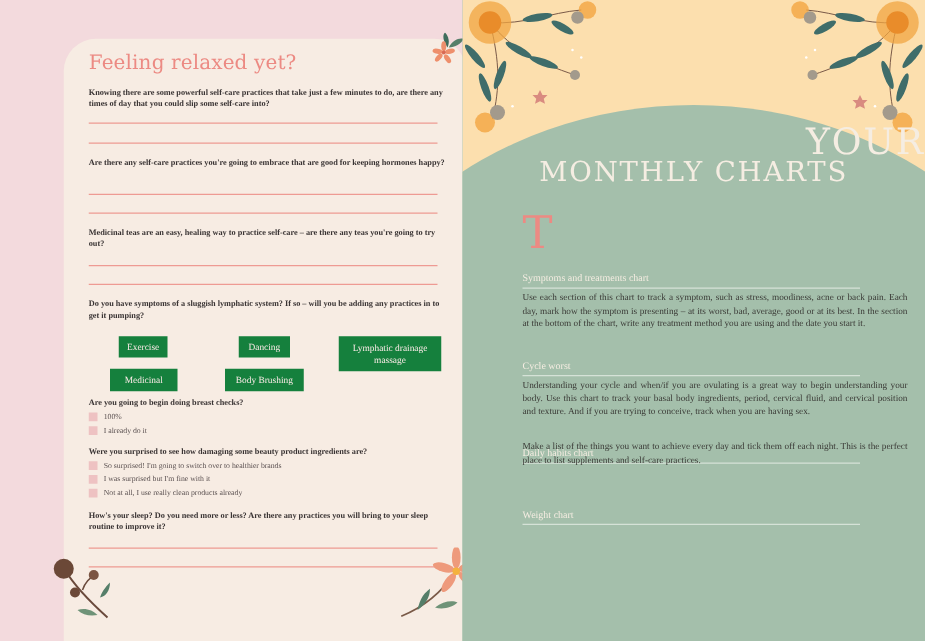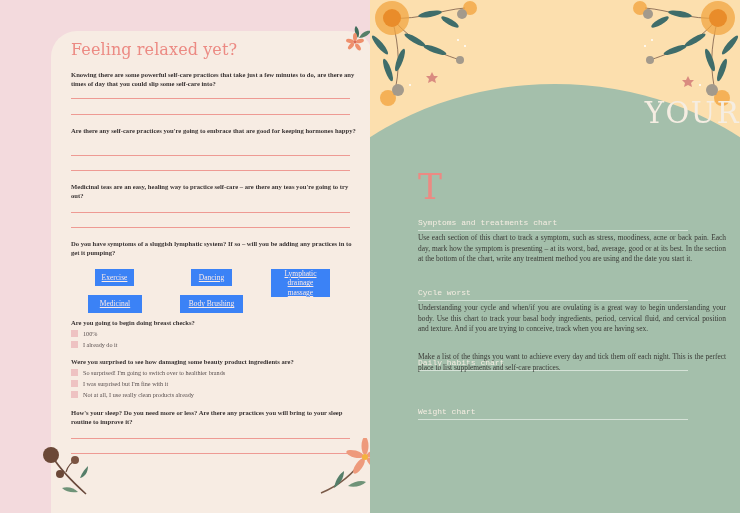--- a/index.html
+++ b/index.html
@@ -5,34 +5,34 @@
   * { box-sizing: border-box; margin: 0; padding: 0; }
   html, body { width: 740px; height: 513px; overflow: hidden; }
   body { position: relative; font-family: "DejaVu Serif", serif; background: #f3dadd; }
 
   
   .left-page { position: absolute; left: 0; top: 0; width: 370px; height: 513px; background: #f3dadd; margin-left: 28px; }
   .card { position: absolute; left: 23px; top: 31px; width: 322px; height: 482px; background: #f7ece3; border-radius: 26px 26px 0 0; }
   .card-title { position: absolute; left: 43px; top: 40px; font-family: "DejaVu Serif", serif; font-size: 16px; color: #ec8a83; font-weight: normal; letter-spacing: 0.1px; }
   .q { position: absolute; left: 43px; width: 285px; font-family: "Liberation Serif", serif; font-size: 6.6px; line-height: 8.6px; color: #3a3434; font-weight: bold; }
   .line { position: absolute; left: 43px; width: 279px; height: 1px; background: #ee9a93; }
-  .pill { position: absolute; background: #3b82f6; color: #fbeae7; font-family: "Liberation Serif", serif; font-size: 7.5px; line-height: 9.5px; text-align: center; display: flex; align-items: center; justify-content: center; padding: 0 4px; text-decoration: underline; }
+  .pill { position: absolute; background: #15803d; color: #fbeae7; font-family: "Liberation Serif", serif; font-size: 7.5px; line-height: 9.5px; text-align: center; display: flex; align-items: center; justify-content: center; padding: 0 4px; }
   .opt { position: absolute; left: 43px; display: flex; align-items: center; font-family: "Liberation Serif", serif; font-size: 6.2px; color: #5b5151; }
   .box { width: 7px; height: 7px; background: #eec2c2; margin-right: 5px; display: inline-block; }
 
   
   .right-page { position: absolute; left: 370px; top: 0; width: 370px; height: 513px; background: #a4bfab; overflow: hidden; }
   .sky { position: absolute; left: 0; top: 0; width: 370px; height: 140px; background: #fcdfae; }
   .arc { position: absolute; left: -120px; top: 84px; width: 610px; height: 520px; border-radius: 50%; background: #a4bfab; }
   .title { position: absolute; left: 0; width: 370px; text-align: center; color: #f5ede2; font-family: "DejaVu Serif", serif; font-weight: normal; letter-spacing: 1.5px; }
   .t1 { top: 96px; font-size: 29px; text-align: right; }
   .t2 { top: 126px; font-size: 22px; }
   .intro { position: absolute; left: 48px; top: 172px; width: 243px; font-family: "Liberation Serif", serif; font-size: 7.4px; line-height: 10.6px; color: #3a3a36; text-align: justify; }
   .dropcap { position: absolute; left: 418px; top: 169px; font-family: "DejaVu Serif", serif; font-size: 36px; color: #ec8a83; line-height: 36px; }
-  .sec-h { position: absolute; left: 48px; font-family: Liberation Mono, monospace; font-size: 8px; color: #f5ede2; }
+  .sec-h { position: absolute; left: 48px; font-family: Liberation Serif, serif; font-size: 8px; color: #f5ede2; }
   .sec-rule { position: absolute; left: 48px; width: 270px; height: 1px; background: #d5e2d7; }
   .sec-p { position: absolute; left: 48px; width: 308px; font-family: "Liberation Serif", serif; font-size: 7.4px; line-height: 10.6px; color: #3a3a36; text-align: justify; }
 
   .deco { position: absolute; }
 </style>
 </head>
 <body>
 
 <div class="left-page">
   <div class="card"></div>
@@ -61,21 +61,21 @@
   <div class="line" style="top:170px"></div>
 
   <div class="q" style="top:183px">Medicinal teas are an easy, healing way to practice self-care – are there any teas you're going to try out?</div>
   <div class="line" style="top:212px"></div>
   <div class="line" style="top:227px"></div>
 
   <div class="q" style="top:240px">Do you have symptoms of a sluggish lymphatic system? If so – will you be adding any practices in to get it pumping?</div>
 
   <div class="pill" style="left:67px;top:269px;width:39px;height:17px">Exercise</div>
   <div class="pill" style="left:163px;top:269px;width:41px;height:17px">Dancing</div>
-  <div class="pill" style="left:243px;top:269px;width:59px;height:28px">Lymphatic drainage massage</div>
+  <div class="pill" style="left:243px;top:269px;width:82px;height:28px">Lymphatic drainage massage</div>
   <div class="pill" style="left:60px;top:295px;width:54px;height:18px">Medicinal</div>
   <div class="pill" style="left:152px;top:295px;width:63px;height:18px">Body Brushing</div>
 
   <div class="q" style="top:319px">Are you going to begin doing breast checks?</div>
   <div class="opt" style="top:330px">
       <span class="box"></span>
       <span>100%</span>
     </div>
   <div class="opt" style="top:341px">
       <span class="box"></span>
@@ -192,20 +192,21 @@
     <g fill="#fff">
         <circle cx="80" cy="85" r="1"></circle>
         <circle cx="32" cy="40" r="1"></circle>
         <circle cx="25" cy="46" r="1"></circle>
       </g>
   </svg>
 
   <div class="arc"></div>
 
   <div class="title t1">YOUR</div>
+  <div class="title t2">MONTHLY CHARTS</div>
 
 
   <div class="sec-h" style="top:218px">Symptoms and treatments chart</div>
   <div class="sec-rule" style="top:230px"></div>
   <div class="sec-p" style="top:233px">Use each section of this chart to track a symptom, such as stress, moodiness, acne or back pain. Each day, mark how the symptom is presenting – at its worst, bad, average, good or at its best. In the section at the bottom of the chart, write any treatment method you are using and the date you start it.</div>
 
   <div class="sec-h" style="top:288px">Cycle worst</div>
   <div class="sec-rule" style="top:300px"></div>
   <div class="sec-p" style="top:303px">Understanding your cycle and when/if you are ovulating is a great way to begin understanding your body. Use this chart to track your basal body ingredients, period, cervical fluid, and cervical position and texture. And if you are trying to conceive, track when you are having sex.</div>
 

